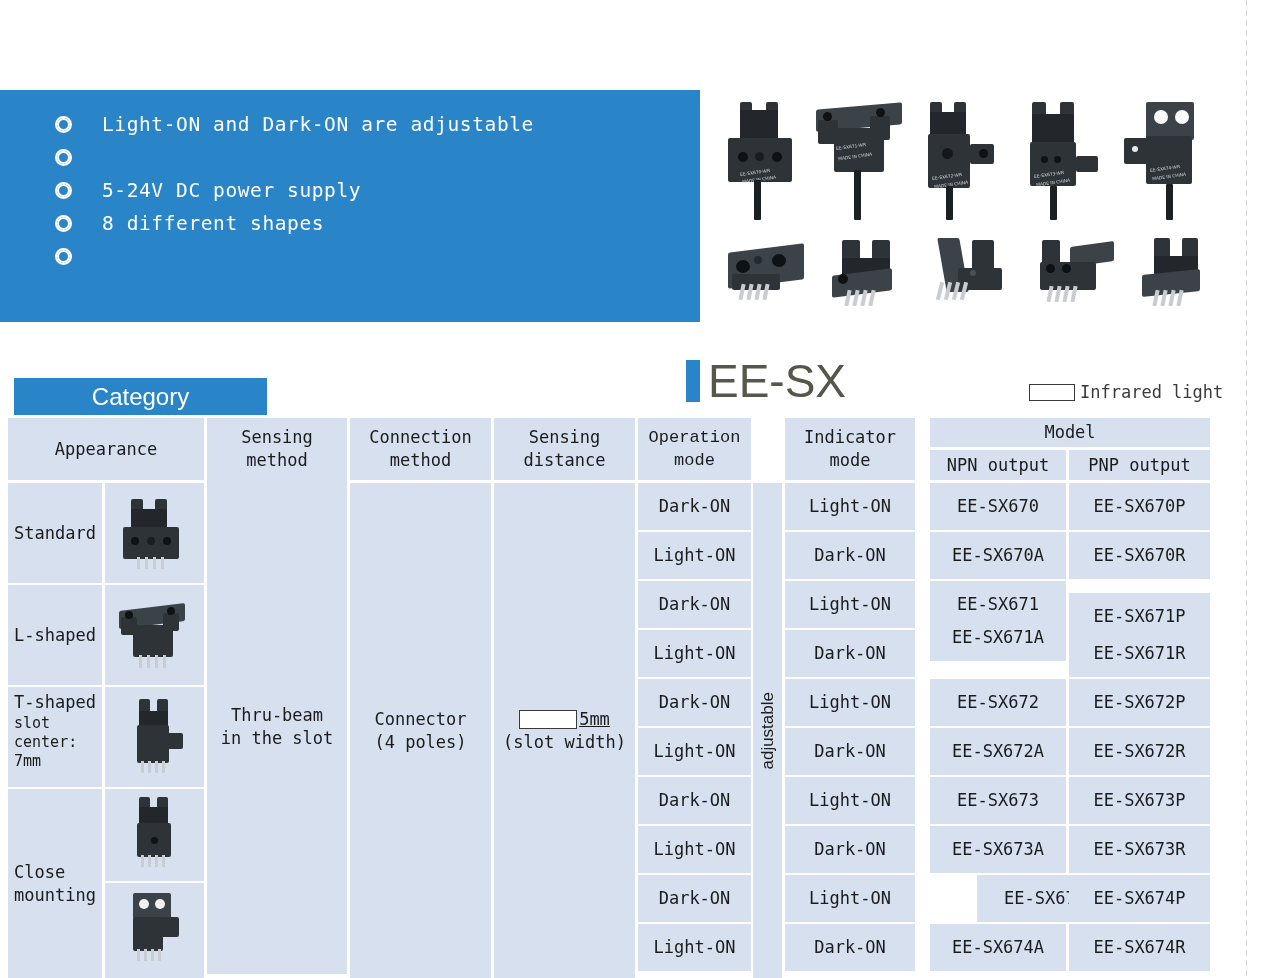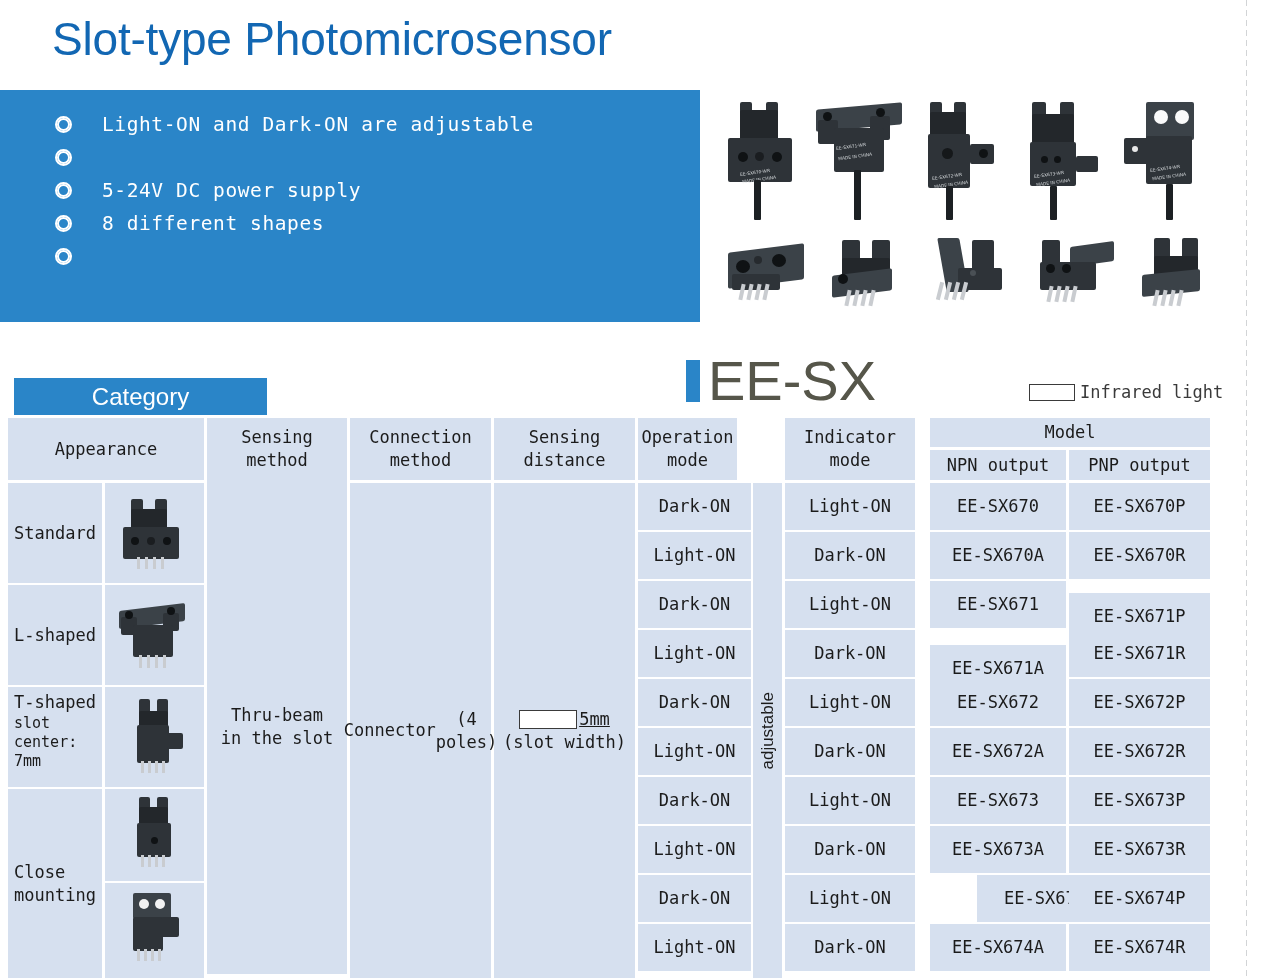--- a/index.html
+++ b/index.html
@@ -61,21 +61,21 @@
   .s-hole{position:absolute;border-radius:50%;background:#0f1214;}
   .s-pin{position:absolute;background:#c9ccd0;}
   .s-lbl{position:absolute;color:#cfd3d6;font-size:4.4px;
     font-family:"DejaVu Sans", sans-serif;white-space:nowrap;transform:rotate(-8deg);}
 
   
   .eesx-wrap{position:absolute;left:686px;top:358px;display:flex;align-items:center;}
   .eesx-bar{width:14px;height:42px;background:#2a85c8;margin-right:8px;}
   .eesx-text{
     font-family:"Liberation Sans", sans-serif;
-    font-size:56px;line-height:46px;color:#56564a;letter-spacing:0px;
+    font-size:46px;line-height:46px;color:#56564a;letter-spacing:0px;
   }
   .legend{position:absolute;left:1029px;top:382px;display:flex;align-items:center;}
   .legend-box{width:44px;height:15px;background:#ffffff;border:1.6px solid #3a3a3a;margin-right:5px;}
   .legend-text{font-size:17px;color:#3a3a3a;font-family:"DejaVu Sans Mono", monospace;white-space:nowrap;}
 
   
   .cat-tab{
     position:absolute;left:14px;top:378px;width:253px;height:37px;
     background:#2a85c8;color:#fff;
     font-family:"Liberation Sans", sans-serif;
@@ -107,21 +107,20 @@
   .dist-row{display:flex;align-items:center;text-decoration:underline;}
   .dist-rect{width:56px;height:17px;background:#ffffff;border:1.6px solid #3a3a3a;margin-right:2px;}
 </style>
 </head>
 <body>
 
 <div class="page">
 
   <div class="guide-right"></div>
 
-  <div class="title">Slot-type Photomicrosensor</div>
 
   <div class="feature-panel">
     <ul class="feature-list">
       <li class="feature-item">
         <span class="bullet"></span>
         <span class="feature-text">Light-ON and Dark-ON are adjustable</span>
       </li>
       <li class="feature-item">
         <span class="bullet"></span>
       </li>
@@ -283,21 +282,21 @@
     <div class="cell head" style="left:342px;top:0px;width:141px;height:62px;flex-direction:column;">
       <span>Connection</span>
       <span>method</span>
     </div>
 
     <div class="cell head" style="left:486px;top:0px;width:141px;height:62px;flex-direction:column;">
       <span>Sensing</span>
       <span>distance</span>
     </div>
 
-    <div class="cell head" style="left:630px;top:0px;width:99px;height:62px;flex-direction:column;">
+    <div class="cell head" style="left:630px;top:0px;width:113px;height:62px;flex-direction:column;font-family:Liberation Mono, monospace;">
       <span>Operation</span>
       <span>mode</span>
     </div>
 
     <div class="cell head" style="left:777px;top:0px;width:130px;height:62px;flex-direction:column;">
       <span>Indicator</span>
       <span>mode</span>
     </div>
 
     <div class="cell head" style="left:922px;top:0px;width:280px;height:29px;">Model</div>
@@ -391,21 +390,21 @@
         <div class="s-pin" style="left:46px;top:66px;width:3px;height:12px;"></div>
         <div class="s-pin" style="left:53px;top:66px;width:3px;height:12px;"></div>
       </div>
     </div>
 
     <div class="cell" style="left:199px;top:61px;width:140px;height:495px;flex-direction:column;">
       <span>Thru-beam</span>
       <span>in the slot</span>
     </div>
 
-    <div class="cell" style="left:342px;top:65px;width:141px;height:495px;flex-direction:row;">
+    <div class="cell" style="left:342px;top:65px;width:141px;height:495px;flex-direction:column;">
       <span>Connector</span>
       <span>(4 poles)</span>
     </div>
 
     <div class="cell dist-box" style="left:486px;top:65px;width:141px;height:495px;">
       <div class="dist-row">
         <span class="dist-rect"></span>
         <span>5mm</span>
       </div>
       <div>(slot width)</div>
@@ -425,21 +424,21 @@
     <div class="cell" style="left:922px;top:114px;width:136px;height:47px;">EE-SX670A</div>
     <div class="cell" style="left:1061px;top:114px;width:141px;height:47px;">EE-SX670R</div>
 
     <div class="cell" style="left:630px;top:163px;width:113px;height:47px;">Dark-ON</div>
     <div class="cell" style="left:777px;top:163px;width:130px;height:47px;">Light-ON</div>
     <div class="cell" style="left:922px;top:163px;width:136px;height:47px;">EE-SX671</div>
     <div class="cell" style="left:1061px;top:163px;width:141px;height:47px;margin-top:12px;">EE-SX671P</div>
 
     <div class="cell" style="left:630px;top:212px;width:113px;height:47px;">Light-ON</div>
     <div class="cell" style="left:777px;top:212px;width:130px;height:47px;">Dark-ON</div>
-    <div class="cell" style="left:922px;top:227px;width:136px;height:47px;">EE-SX671A</div>
+    <div class="cell" style="left:922px;top:196px;width:136px;height:47px;">EE-SX671A</div>
     <div class="cell" style="left:1061px;top:212px;width:141px;height:47px;">EE-SX671R</div>
 
     <div class="cell" style="left:630px;top:261px;width:113px;height:47px;">Dark-ON</div>
     <div class="cell" style="left:777px;top:261px;width:130px;height:47px;">Light-ON</div>
     <div class="cell" style="left:922px;top:261px;width:136px;height:47px;">EE-SX672</div>
     <div class="cell" style="left:1061px;top:261px;width:141px;height:47px;">EE-SX672P</div>
 
     <div class="cell" style="left:630px;top:310px;width:113px;height:47px;">Light-ON</div>
     <div class="cell" style="left:777px;top:310px;width:130px;height:47px;">Dark-ON</div>
     <div class="cell" style="left:922px;top:310px;width:136px;height:47px;">EE-SX672A</div>

